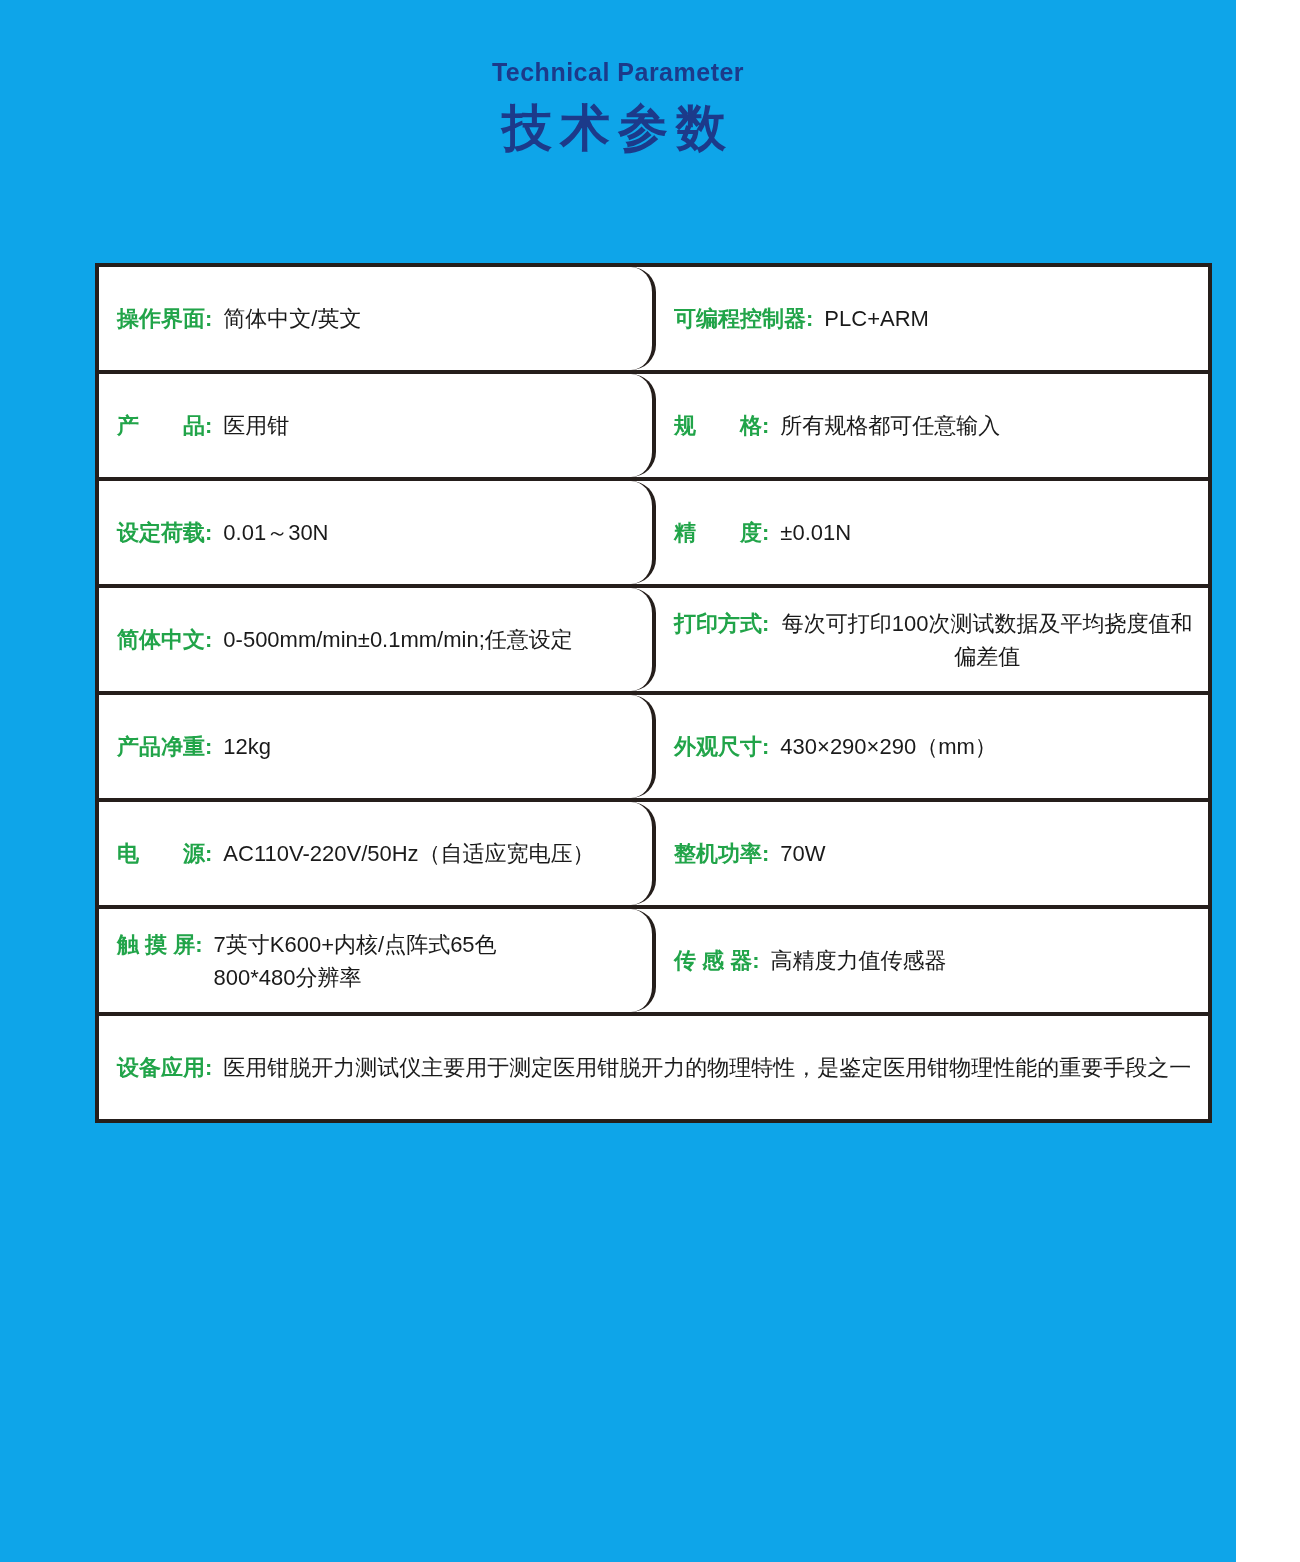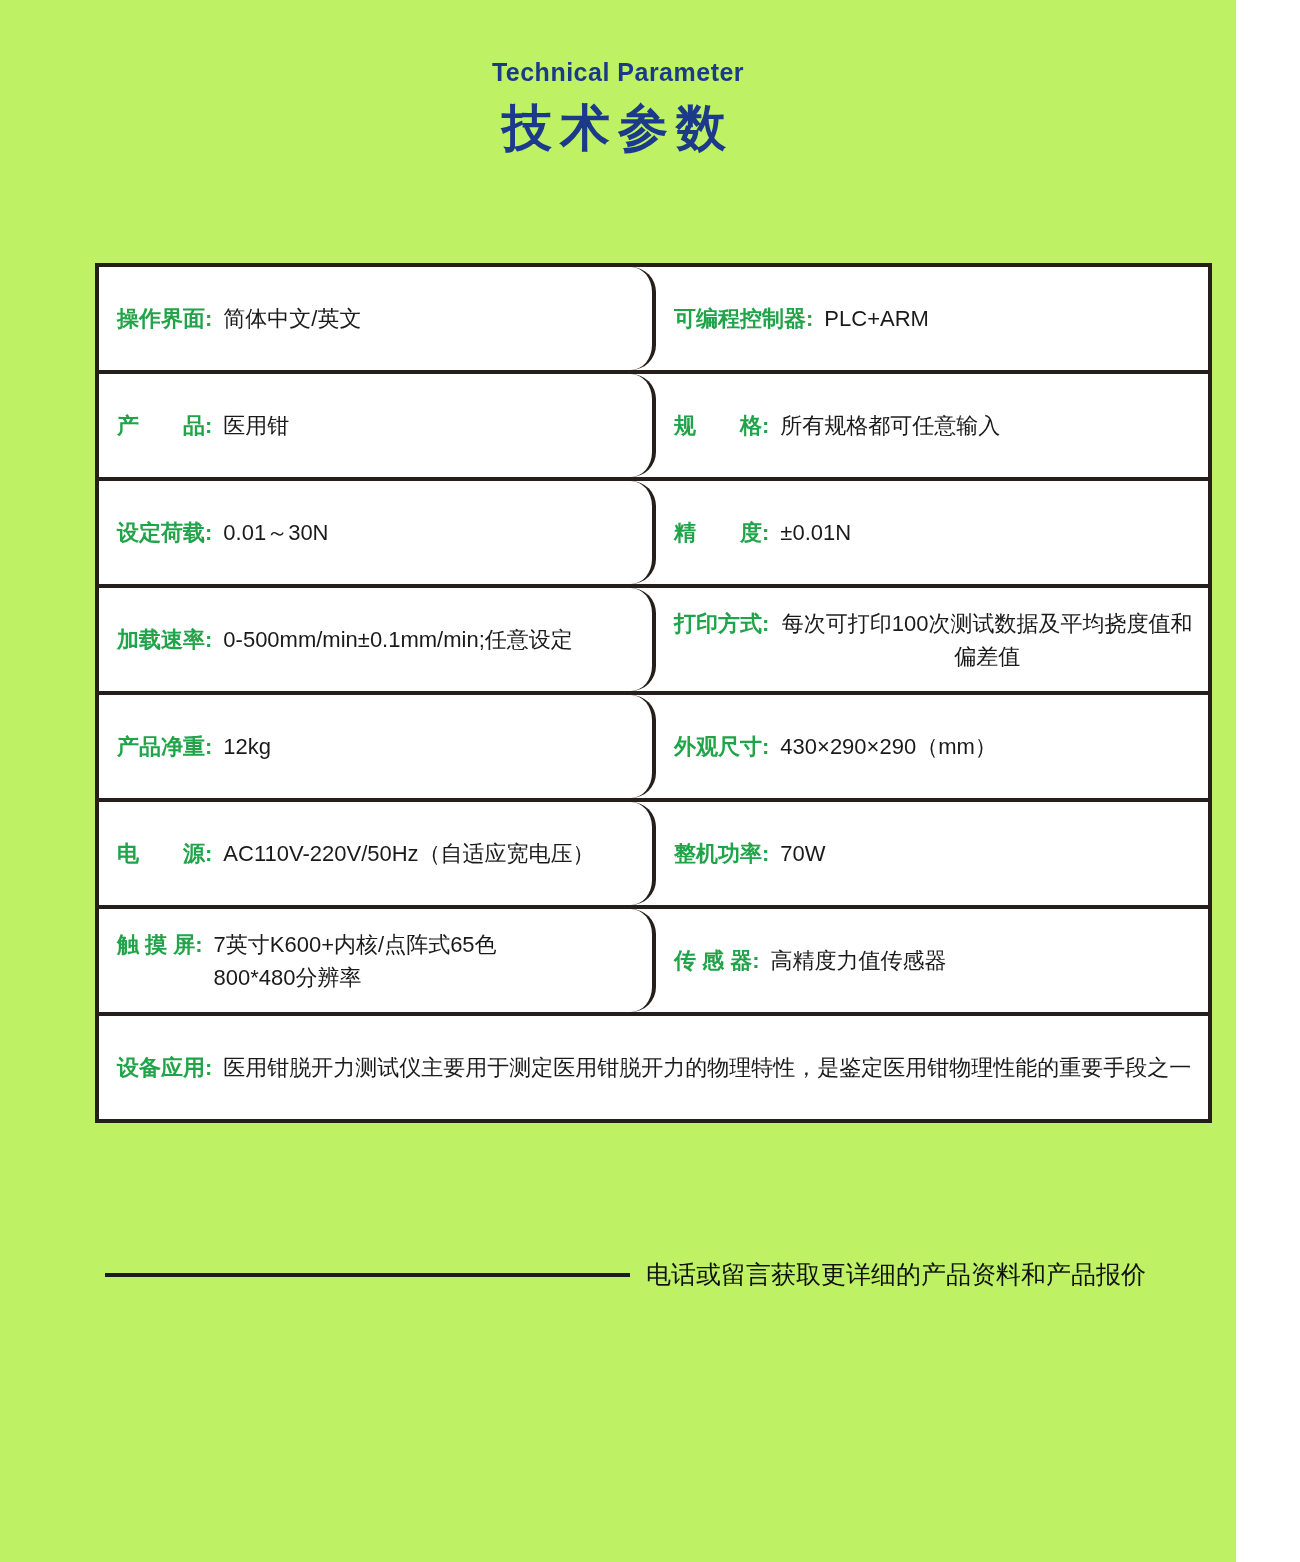--- a/index.html
+++ b/index.html
@@ -5,21 +5,21 @@
   html, body {
     margin: 0;
     padding: 0;
     background: #ffffff;
     font-family: "Liberation Sans", "DejaVu Sans", sans-serif;
   }
   .page {
     position: relative;
     width: 1236px;
     height: 1562px;
-    background: #bef264;
+    background: #0ea5e9;
     overflow: hidden;
   }
 
   
   .header {
     position: absolute;
     top: 58px;
     left: 0;
     width: 100%;
     text-align: center;
@@ -169,21 +169,21 @@
         <div class="cell-inner">
           <span class="spec-label">精　　度:</span>
           <span class="spec-value">±0.01N</span>
         </div>
       </div>
     </div>
 
     <div class="spec-row">
       <div class="spec-cell cell-left">
         <div class="cell-inner">
-          <span class="spec-label">加载速率:</span>
+          <span class="spec-label">简体中文:</span>
           <span class="spec-value">0-500mm/min±0.1mm/min;任意设定</span>
         </div>
       </div>
       <div class="spec-cell cell-right">
         <div class="cell-inner">
           <span class="spec-label">打印方式:</span>
           <span class="spec-value">每次可打印100次测试数据及平均挠度值和偏差值</span>
         </div>
       </div>
     </div>
@@ -239,18 +239,14 @@
       <div class="spec-cell cell-full">
         <div class="cell-inner">
           <span class="spec-label">设备应用:</span>
           <span class="spec-value">医用钳脱开力测试仪主要用于测定医用钳脱开力的物理特性，是鉴定医用钳物理性能的重要手段之一</span>
         </div>
       </div>
     </div>
 
   </div>
 
-  <div class="footer">
-    <div class="footer-rule"></div>
-    <div class="footer-note">电话或留言获取更详细的产品资料和产品报价</div>
-  </div>
 
 </div>
 
 </body></html>

